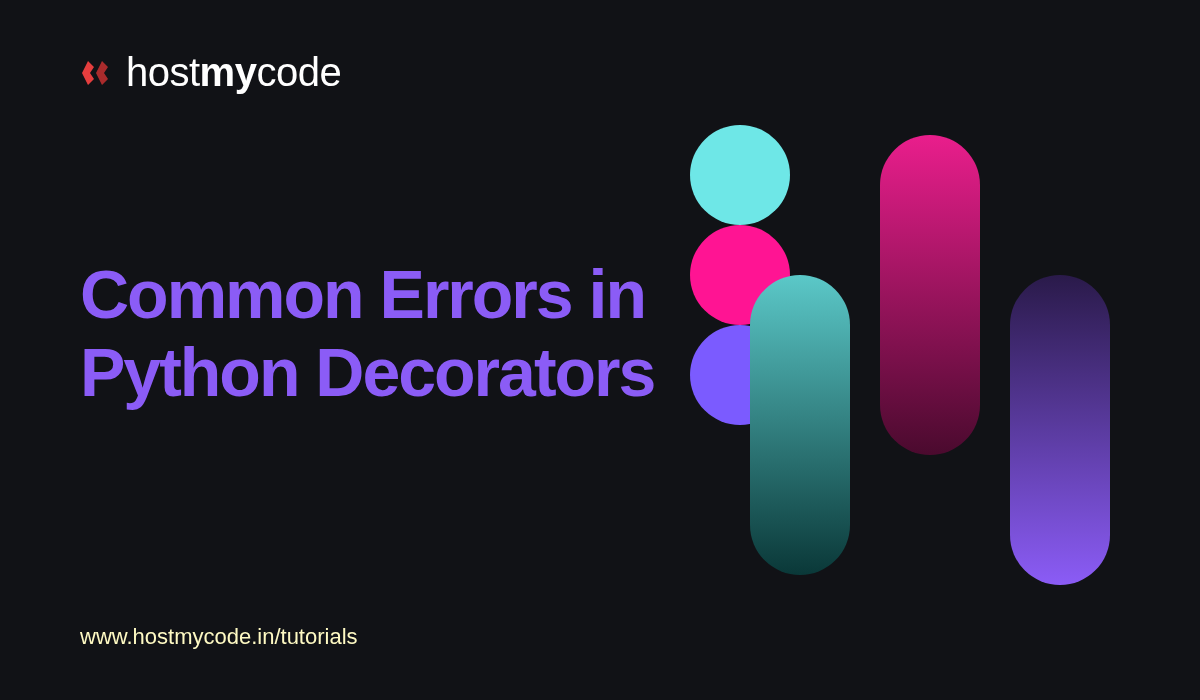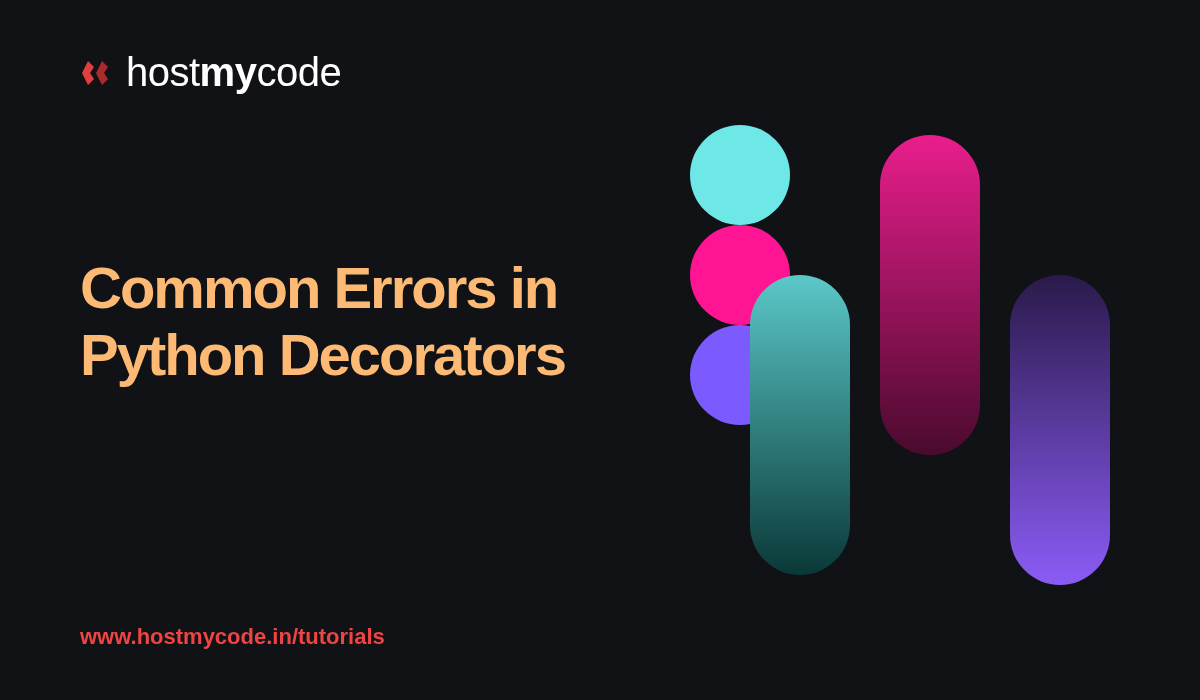--- a/index.html
+++ b/index.html
@@ -33,33 +33,33 @@
       color: #ffffff;
       letter-spacing: -0.5px;
     }
     .logo-text .bold {
       font-weight: 700;
     }
     .heading {
       position: absolute;
       top: 255px;
       left: 80px;
-      font-size: 58px;
+      font-size: 68px;
       font-weight: 700;
-      color: #fdba74;
+      color: #8b5cf6;
       line-height: 1.15;
       letter-spacing: -2px;
     }
     .url {
       position: absolute;
       bottom: 50px;
       left: 80px;
       font-size: 22px;
-      font-weight: 700;
-      color: #ef4444;
+      font-weight: 400;
+      color: #fef9c3;
     }
     .graphic {
       position: absolute;
       top: 125px;
       right: 60px;
       width: 450px;
       height: 470px;
     }
     .pill {
       position: absolute;

